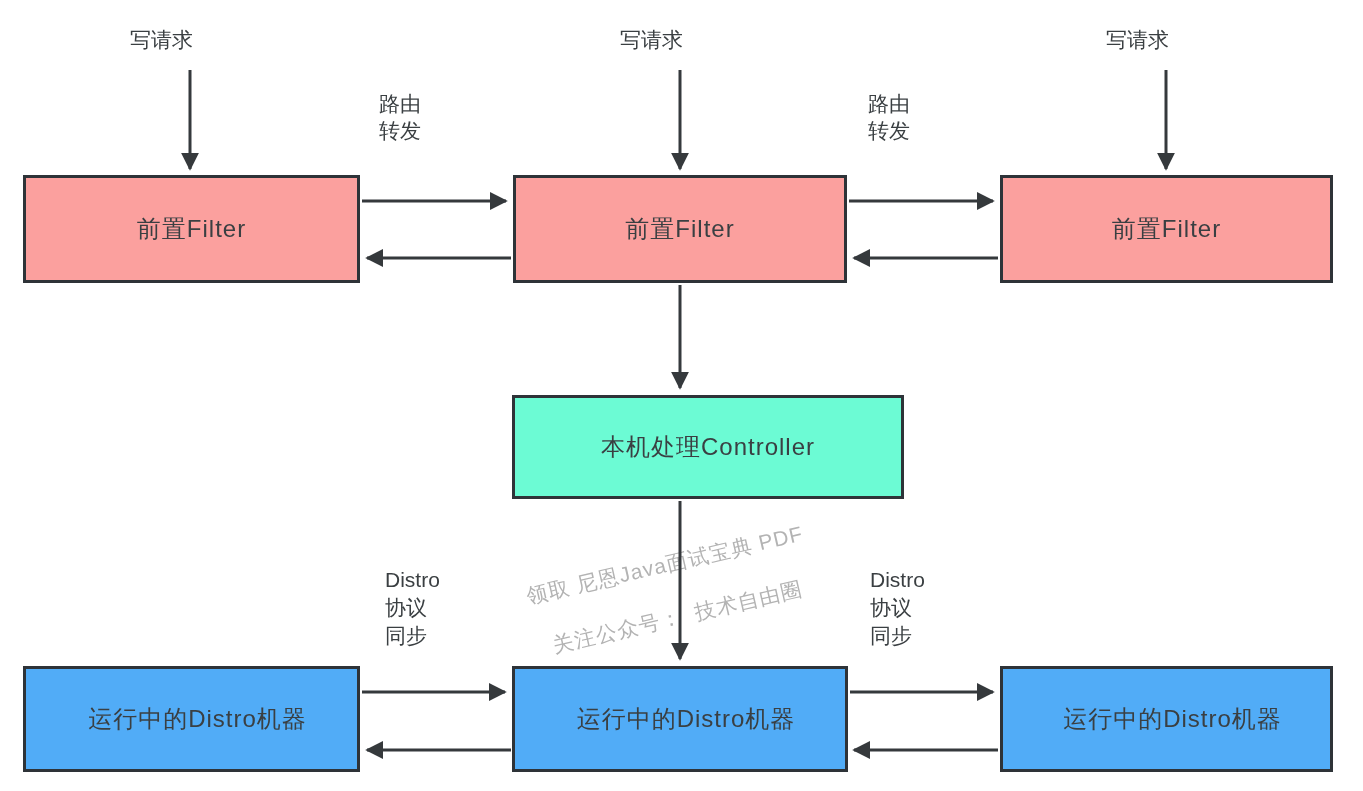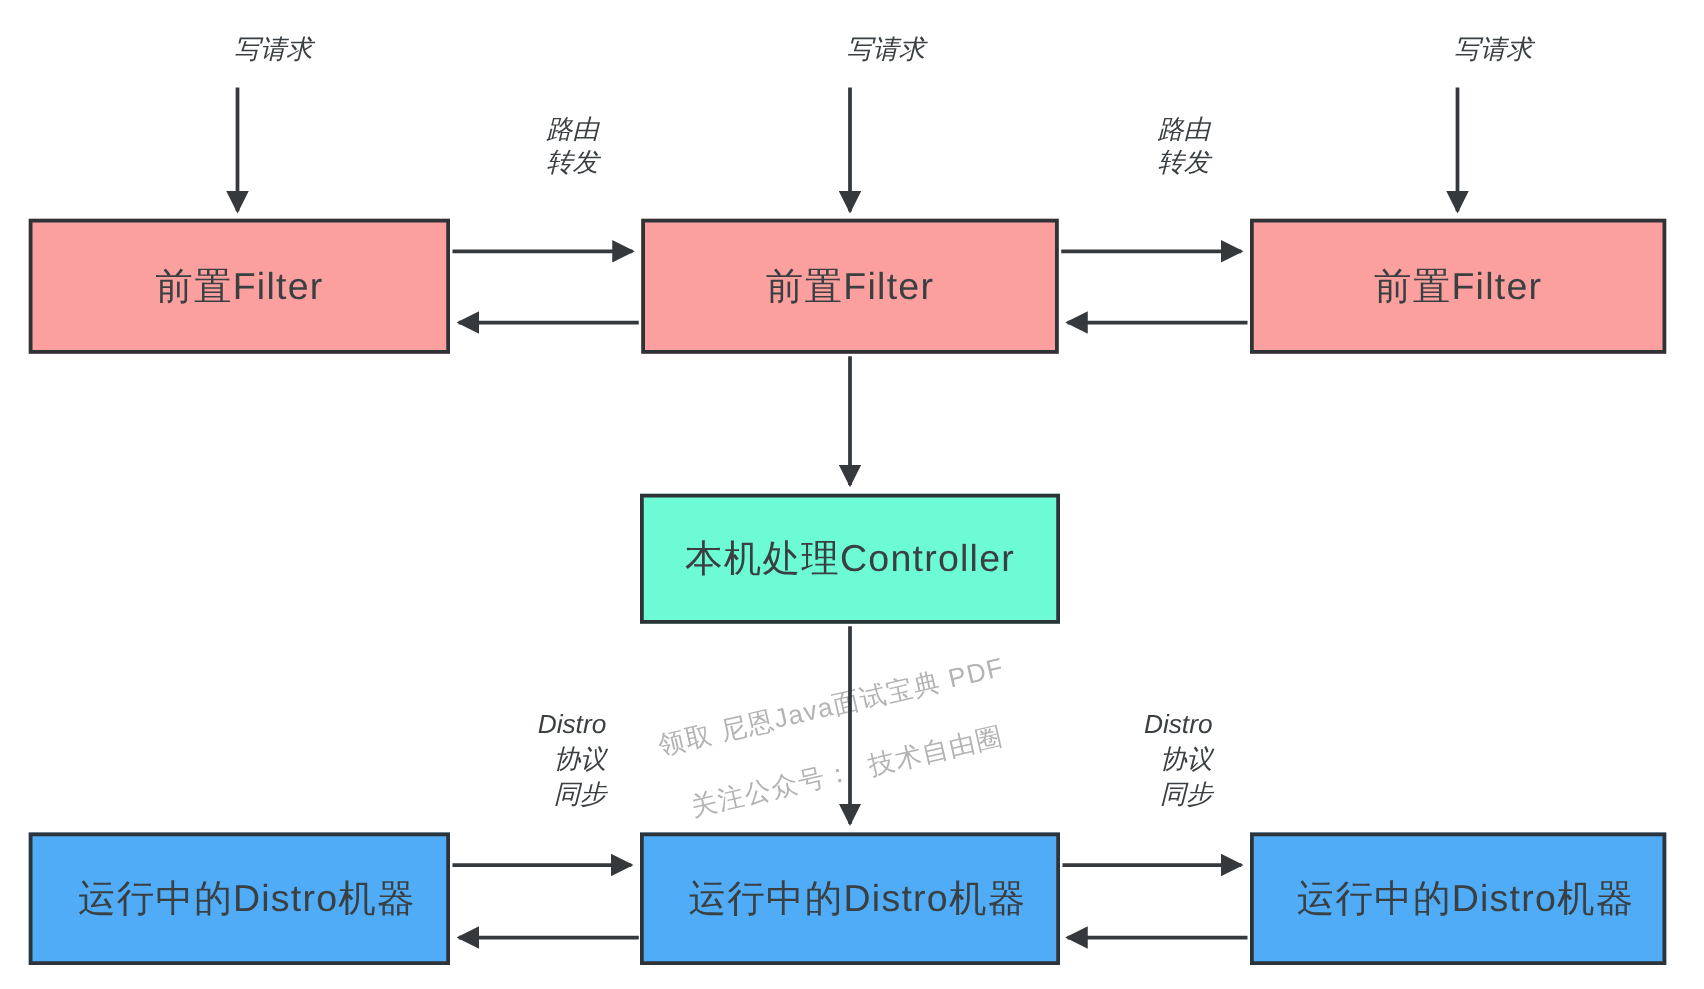--- a/index.html
+++ b/index.html
@@ -12,28 +12,28 @@
     --watermark:#B3B3B3;
   }
   html,body{margin:0;padding:0;background:#fff;}
   .canvas{
     position:relative;width:1363px;height:791px;background:#ffffff;
     font-family:"Liberation Sans","DejaVu Sans",sans-serif;overflow:hidden;
   }
   .node{
     position:absolute;display:flex;align-items:center;justify-content:center;
     border:3px solid var(--border);box-sizing:border-box;
-    font-size:30px;color:var(--text);letter-spacing:1px;z-index:3;
+    font-size:24px;color:var(--text);letter-spacing:1px;z-index:3;
   }
   .pink{background:var(--filter_fill);}
   .teal{background:var(--controller_fill);}
   .blue{background:var(--machine_fill);padding-left:12px;}
   .lbl{
-    position:absolute;color:var(--text);font-size:21px;text-align:right;
-    line-height:26px;z-index:3;font-style:italic;
+    position:absolute;color:var(--text);font-size:21px;text-align:left;
+    line-height:26px;z-index:3;
   }
   .lbl.multi{line-height:27px;}
   .watermark-line{
     position:absolute;color:var(--watermark);font-size:21px;white-space:pre;
     transform:rotate(-13deg);transform-origin:0 50%;z-index:1;letter-spacing:1px;
   }
   .arrows{position:absolute;left:0;top:0;z-index:2;pointer-events:none;}
 </style>
 </head>
 <body>
@@ -79,21 +79,21 @@
   </div>
   <div class="lbl multi" style="left:868px;top:90px;width:100px;">
     <div>路由</div>
     <div>转发</div>
   </div>
 
   <div class="node pink" style="left:23px;top:175px;width:337px;height:108px;">前置Filter</div>
   <div class="node pink" style="left:513px;top:175px;width:334px;height:108px;">前置Filter</div>
   <div class="node pink" style="left:1000px;top:175px;width:333px;height:108px;">前置Filter</div>
 
-  <div class="node teal" style="left:512px;top:395px;width:336px;height:104px;">本机处理Controller</div>
+  <div class="node teal" style="left:512px;top:395px;width:392px;height:104px;">本机处理Controller</div>
 
   <div class="lbl multi" style="left:385px;top:566px;width:100px;line-height:28px;">
     <div>Distro</div>
     <div>协议</div>
     <div>同步</div>
   </div>
   <div class="lbl multi" style="left:870px;top:566px;width:100px;line-height:28px;">
     <div>Distro</div>
     <div>协议</div>
     <div>同步</div>

